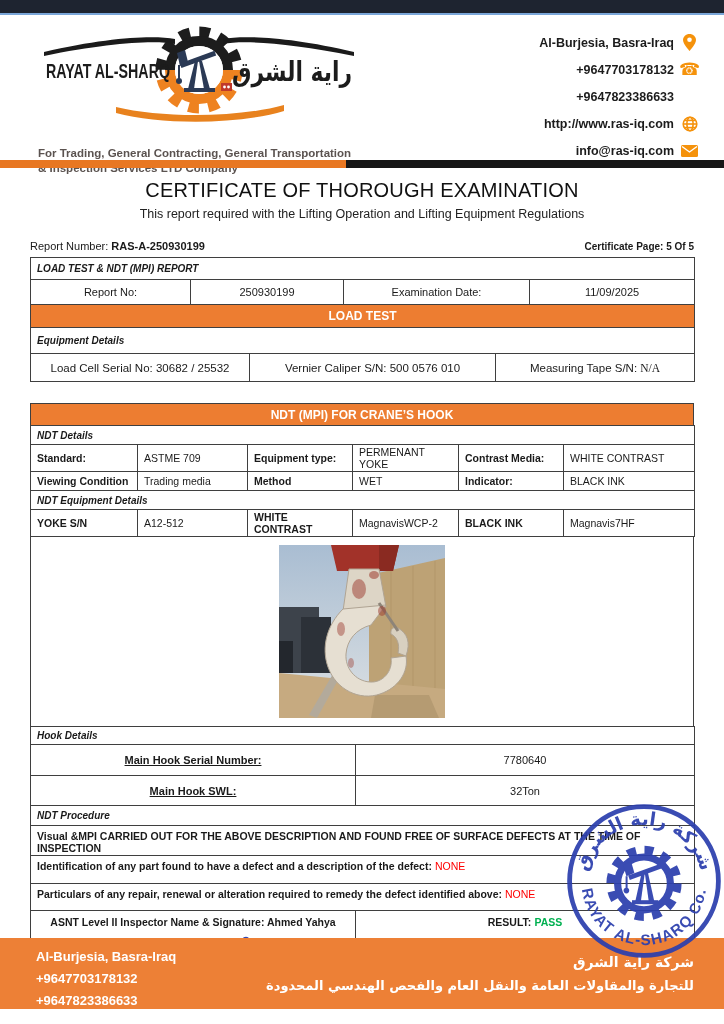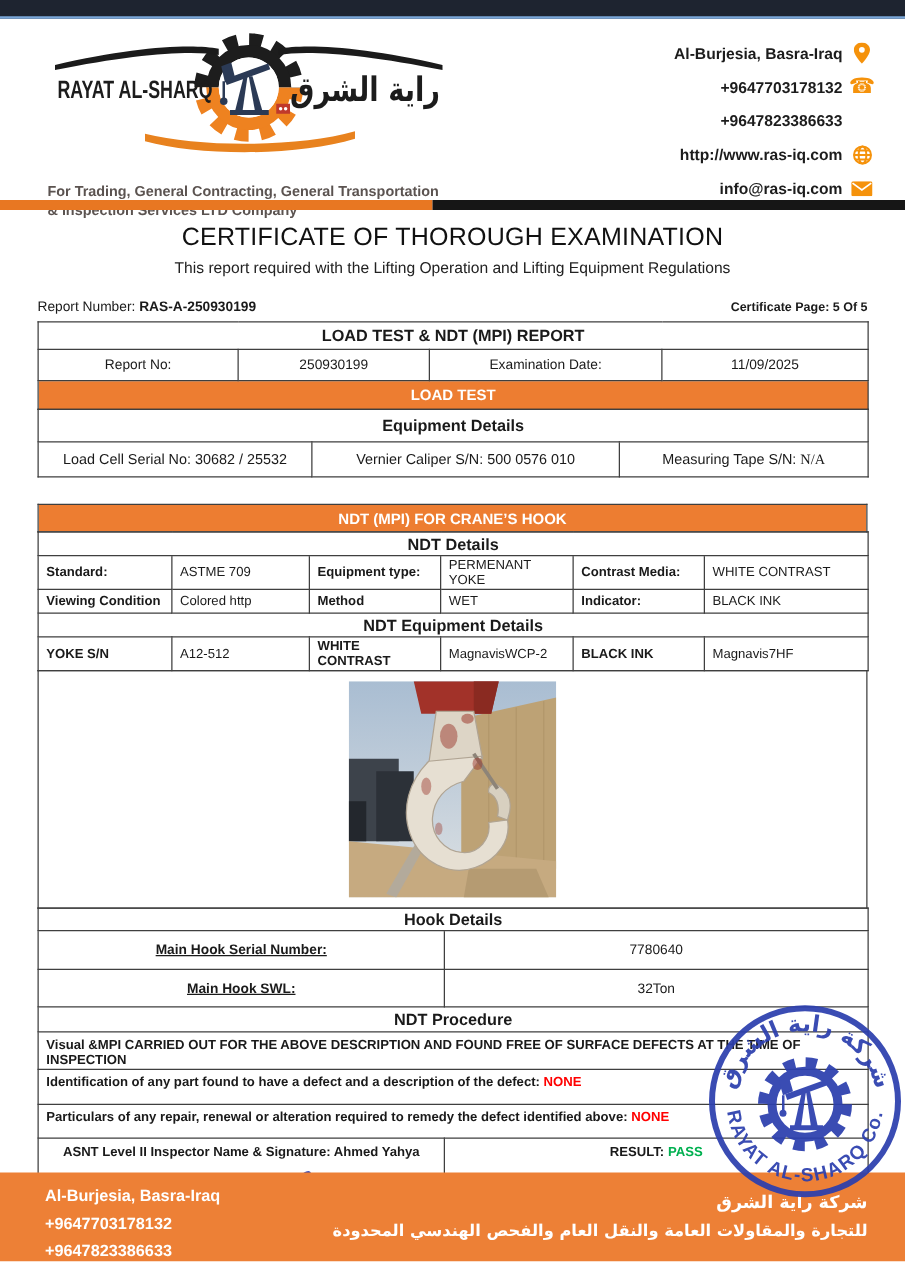--- a/index.html
+++ b/index.html
@@ -30,24 +30,24 @@
   .meta-left{font-size:11px;}
   .meta-left b{font-weight:800;}
   .meta-right{font-size:10px;font-weight:700;}
   
   table{border-collapse:collapse;table-layout:fixed;margin-left:30px;width:664px;font-size:11px;}
   td{border:1px solid #3f3f3f;padding:1px 6px;overflow:hidden;}
   .tbl-stack{margin-top:-1px;border-radius:23px;}
   .c{text-align:center;}
   .bold{font-weight:700;}
   .orange-row{background:#ed7d31;color:#fff;font-weight:700;font-size:12px;text-align:center;height:20px;}
-  .sec-hdr{font-weight:700;font-size:13px;text-align:center;}
+  .sec-hdr{font-weight:700;font-size:10px;font-style:italic;}
   .serif{font-family:"Liberation Serif","DejaVu Serif",serif;}
   .lbl{font-weight:700;}
-  .red{color:#ff0000;font-weight:700;}
+  .red{color:#ff0000;font-weight:400;}
   .green{color:#00b050;font-weight:700;}
   .underl{text-decoration:underline;}
   .proc td{vertical-align:top;font-weight:700;font-size:10.5px;padding-top:4px;}
   
   .photo-cell{height:187px;text-align:center;vertical-align:middle;}
   
   .stamp{position:absolute;left:564px;top:801px;width:160px;height:160px;z-index:6;opacity:.93;}
   .sig-wrap{position:relative;height:100%;}
   .sig-svg{position:absolute;left:70px;top:16px;z-index:3;}
   
@@ -241,21 +241,21 @@
     <tr style="height:19px">
       <td class="lbl">Standard:</td>
       <td>ASTME 709</td>
       <td class="lbl">Equipment type:</td>
       <td>PERMENANT YOKE</td>
       <td class="lbl">Contrast Media:</td>
       <td>WHITE CONTRAST</td>
     </tr>
     <tr style="height:19px">
       <td class="lbl">Viewing Condition</td>
-      <td>Colored http</td>
+      <td>Trading media</td>
       <td class="lbl">Method</td>
       <td>WET</td>
       <td class="lbl">Indicator:</td>
       <td>BLACK INK</td>
     </tr>
     <tr style="height:19px">
           <td colspan="6" class="sec-hdr">NDT Equipment Details</td>
         </tr>
     <tr style="height:21px">
       <td class="lbl">YOKE S/N</td>

